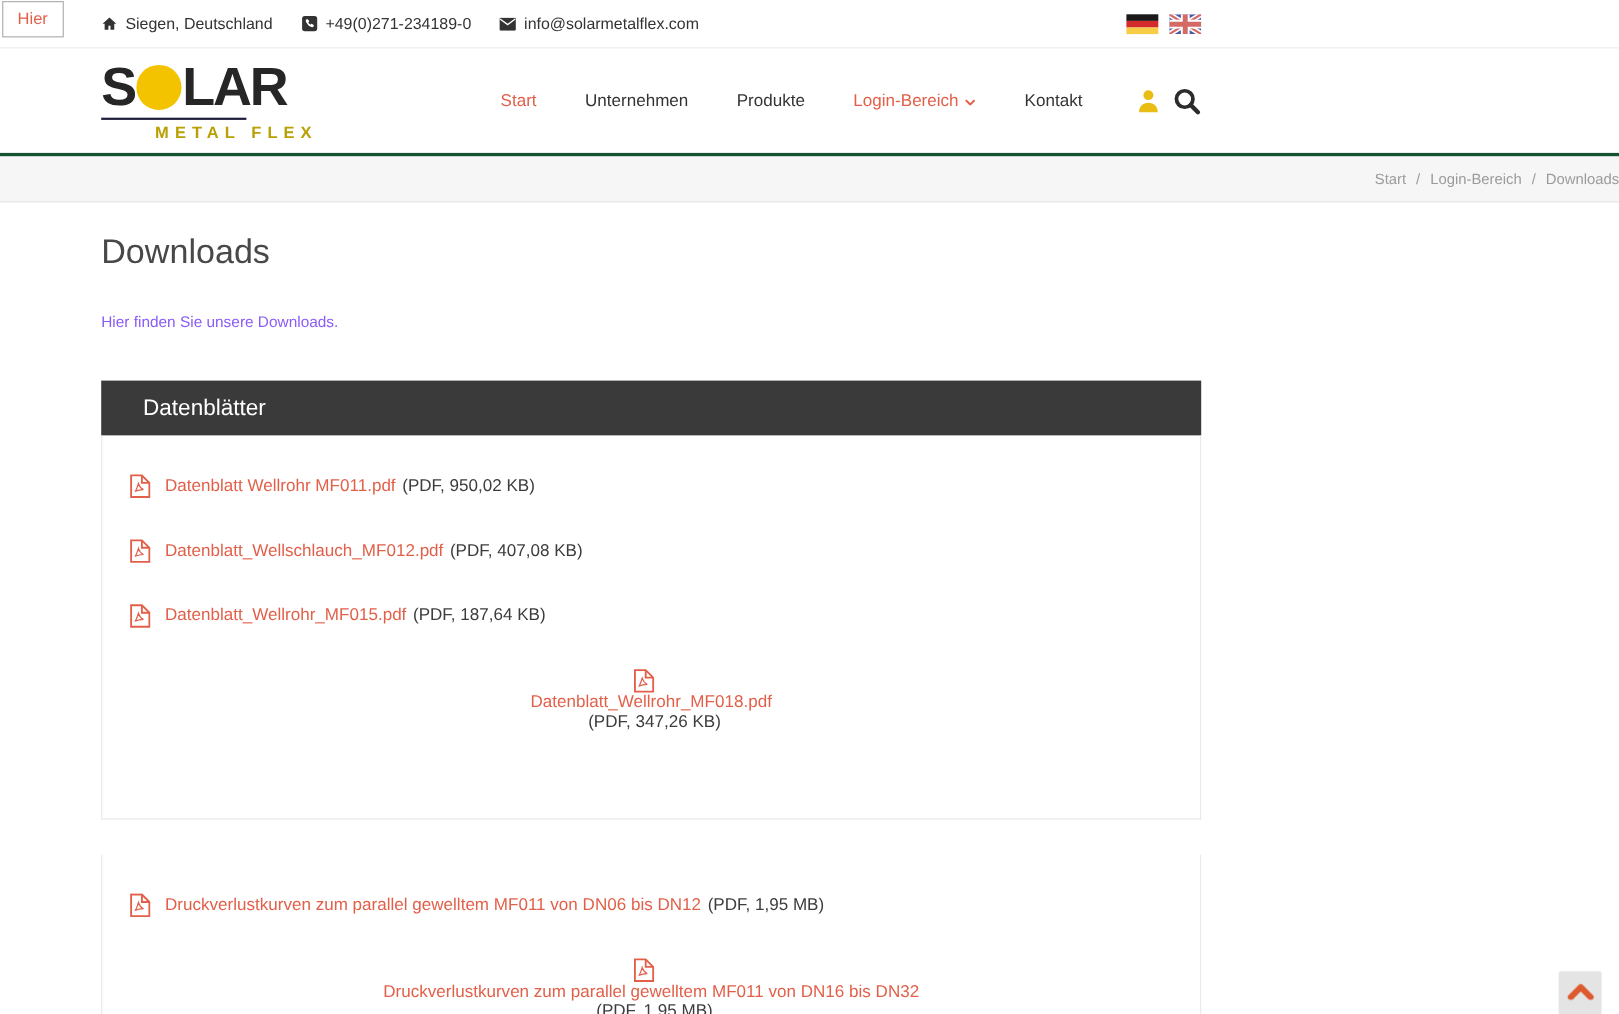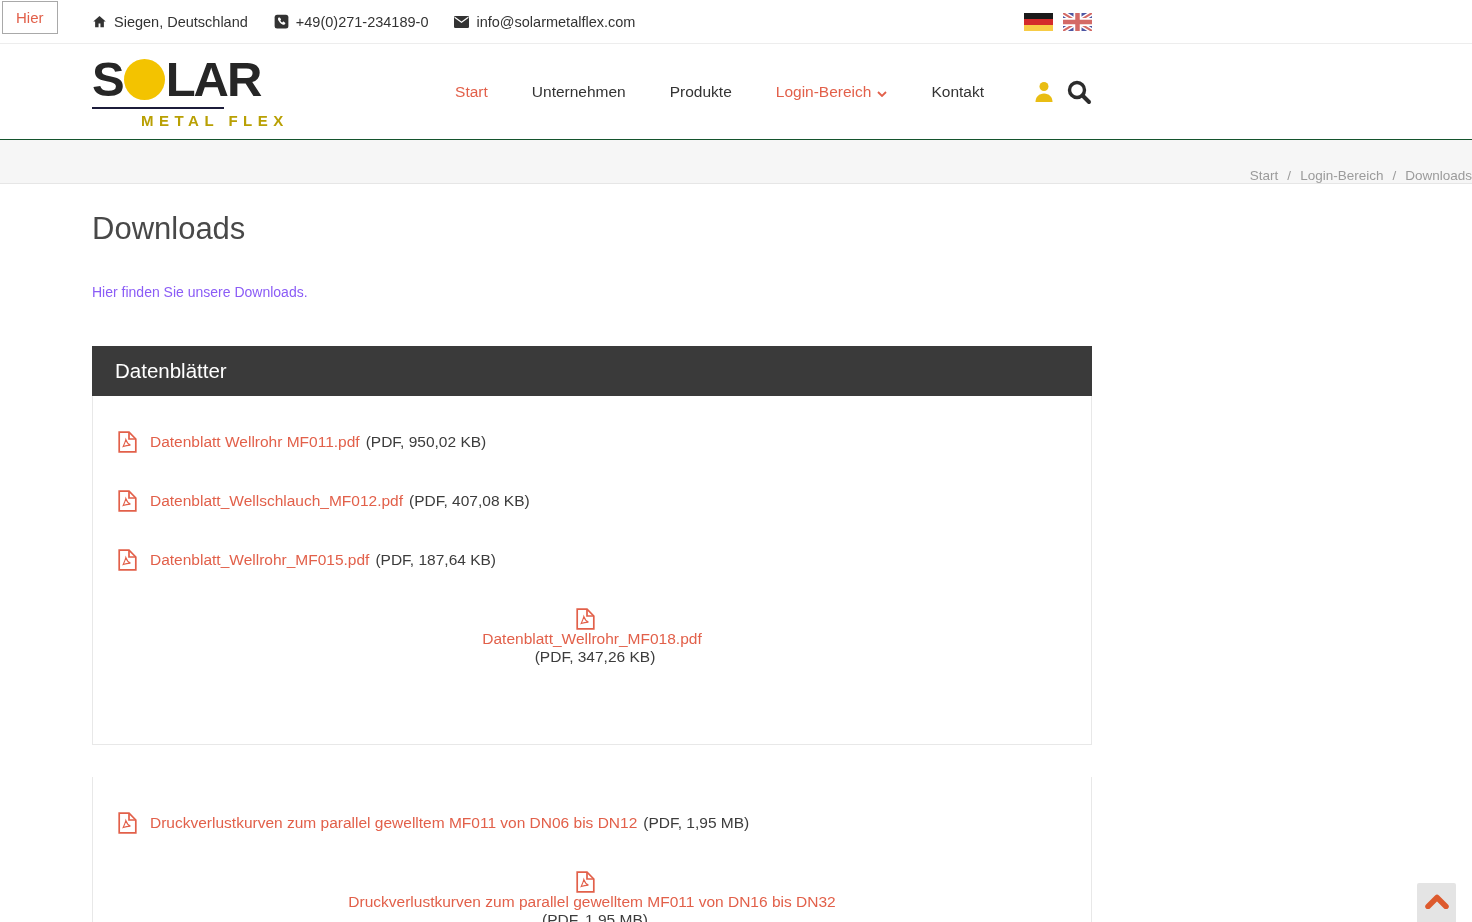--- a/index.html
+++ b/index.html
@@ -35,33 +35,33 @@
   .logo-sub { font-weight:700; font-size:15px; letter-spacing:5.5px; color:#b9a004;
     margin-left:49px; }
   .nav { display:flex; align-items:center; gap:44px; }
   .nav a { text-decoration:none; font-size:15.5px; color:#333; cursor:pointer;
     display:flex; align-items:center; gap:6px; }
   .nav a.active { color:#e2604a; }
   .nav-icons { display:flex; align-items:center; gap:10px; margin-left:4px; }
   .icon-btn { background:none; border:none; cursor:pointer; padding:0; display:flex; }
 
   
-  .breadcrumb-bar { height:45px; background:#f6f6f6; border-top:1px solid #14532d;
-    border-bottom:1px solid #e6e6e6; display:flex; align-items:flex-end; }
+  .breadcrumb-bar { height:45px; background:#f6f6f6; border-top:3px solid #14532d;
+    border-bottom:1px solid #e6e6e6; display:flex; align-items:center; }
   .breadcrumb { width:100%; text-align:right; font-size:13.5px; color:#9b9b9b; }
   .breadcrumb a { color:#9b9b9b; text-decoration:none; cursor:pointer; }
   .breadcrumb .sep { margin:0 9px; color:#9b9b9b; }
 
   
   .page-title { margin-top:27px; font-size:31px; font-weight:400; color:#484848; }
   .intro { margin-top:37px; font-size:14px; color:#8b5cf6; }
 
   .panel { margin-top:46px; }
   .panel + .panel { margin-top:32px; }
-  .panel-head { background:#3a3a3a; padding:13px 23px; }
+  .panel-head { background:#3a3a3a; padding:13px 38px; }
   .panel-title { color:#fff; font-size:20.5px; font-weight:400; }
   .panel-body { border:1px solid #e8e8e8; border-top:none; background:#fff;
     padding:35px 25px 20px; }
   .file-row { display:flex; align-items:center; margin-bottom:37px; }
   .file-row:last-child { margin-bottom:58px;flex-direction:column; }
   .file-icon { margin-right:13px; display:flex; }
   .file-link { color:#e2604a; text-decoration:none; font-size:15.5px; cursor:pointer; }
   .file-meta { color:#3c3c3c; font-size:15.5px; margin-left:6px; }
 
   

